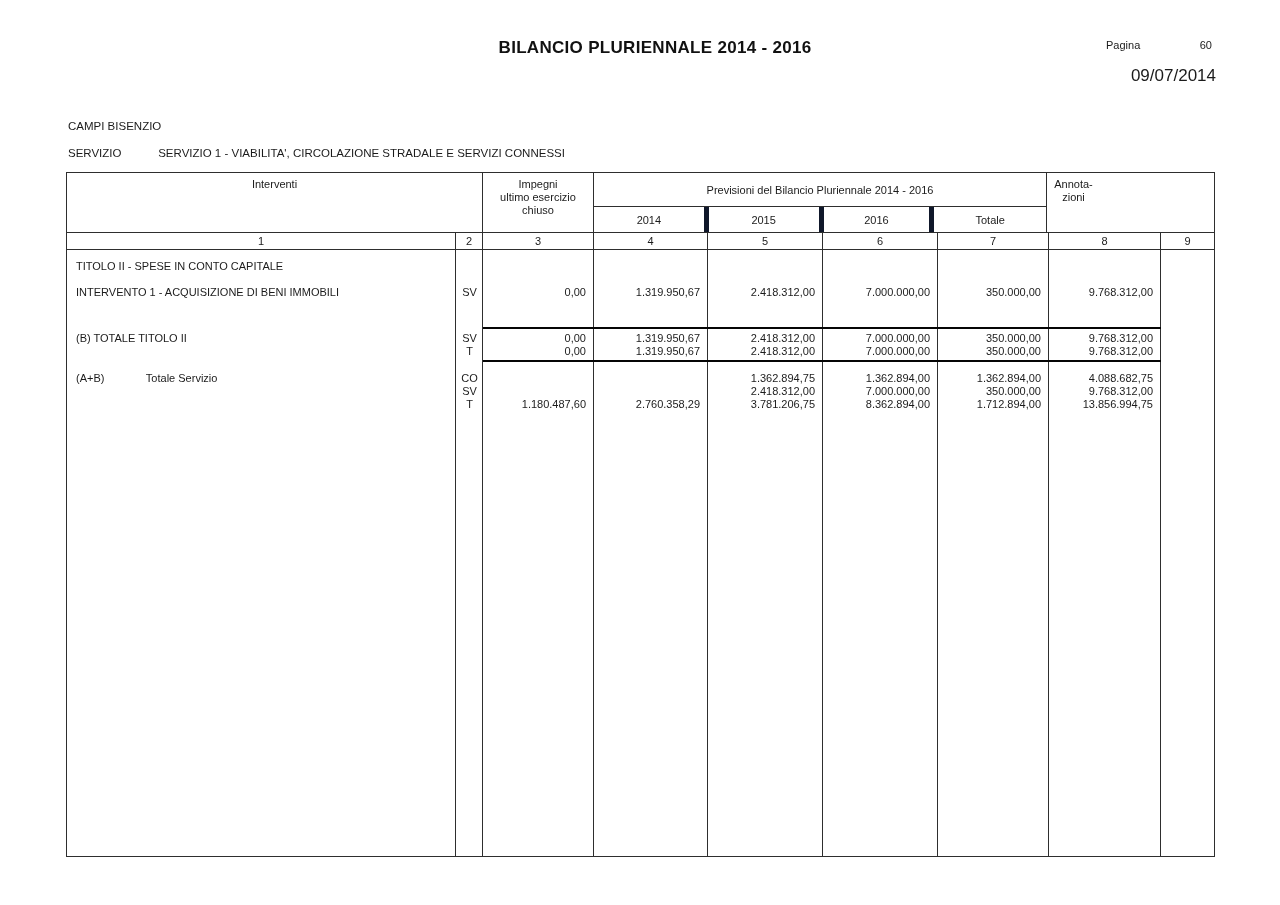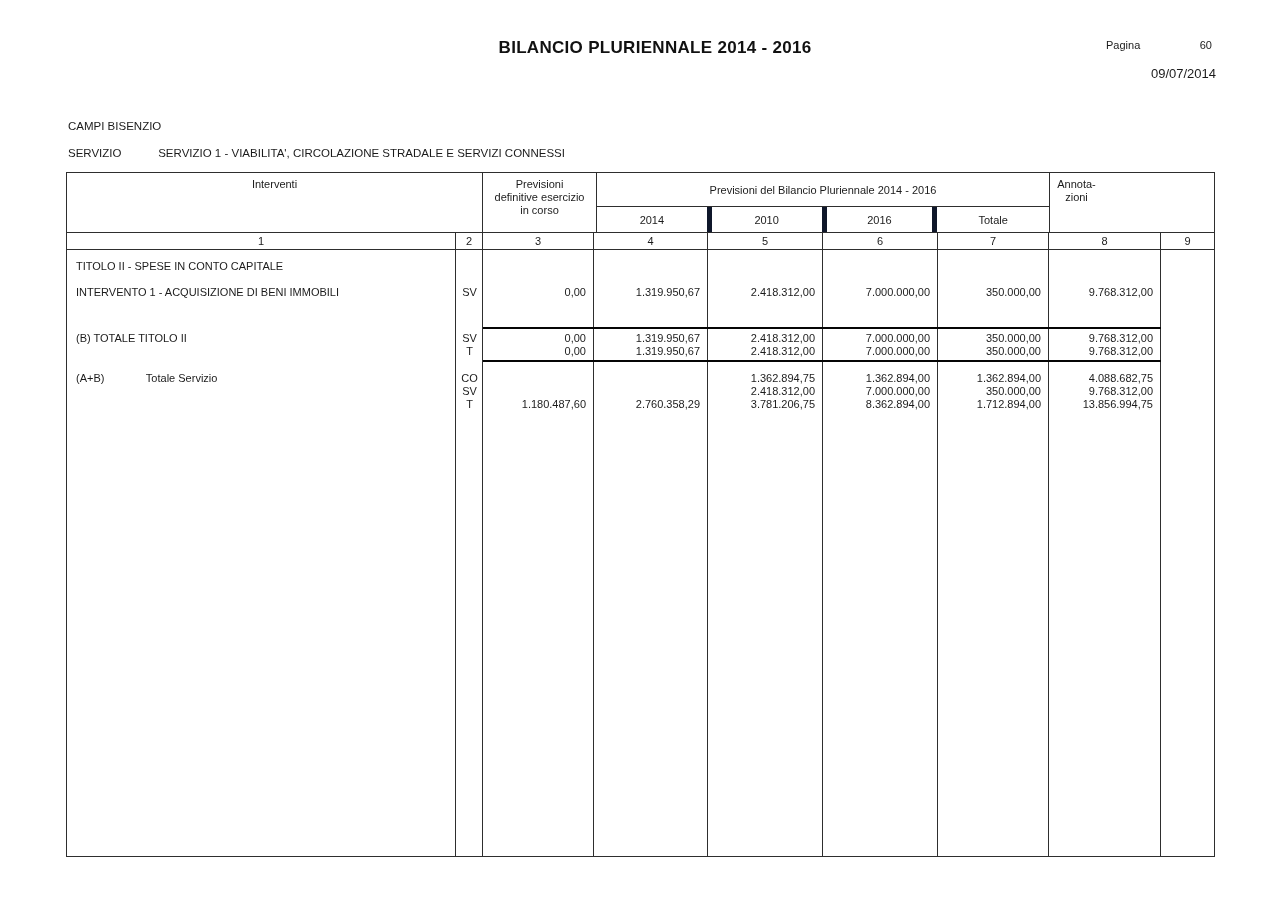--- a/index.html
+++ b/index.html
@@ -15,21 +15,21 @@
     text-align:center; font-weight:bold; font-size:17px; letter-spacing:.3px;
     color:#111;
     margin-left:15px;
   }
   .pagina-row {
     position:absolute; top:39px; left:1106px; width:106px;
     display:flex; justify-content:space-between; font-size:11px;
   }
   .date-row {
     position:absolute; top:66px; left:1106px; width:110px;
-    text-align:right; font-size:13px;
+    text-align:right; font-size:17px;
   }
   .entity-row { position:absolute; top:120px; left:68px; font-size:11.5px; }
   .servizio-row { position:absolute; top:147px; left:68px; font-size:11.5px; }
   .servizio-row .lbl { display:inline-block; width:87px; }
 
   
   .tbl {
     position:absolute; left:66px; top:172px;
     width:1147px; height:683px;
     border:1px solid #2e2e2e;
@@ -94,28 +94,28 @@
 <div class="entity-row">CAMPI BISENZIO</div>
 <div class="servizio-row">
   <span class="lbl">SERVIZIO</span>
   <span>SERVIZIO 1 - VIABILITA', CIRCOLAZIONE STRADALE E SERVIZI CONNESSI</span>
 </div>
 
 <div class="tbl">
 
   <div class="hdr">
     <div class="hc w-int">Interventi</div>
-    <div class="hc w-c4">Previsioni
-definitive esercizio
-in corso</div>
+    <div class="hc w-c3">Impegni
+ultimo esercizio
+chiuso</div>
     <div class="w-grp">
       <div class="grp-top">Previsioni del Bilancio Pluriennale 2014 - 2016</div>
       <div class="grp-years">
         <div class="yc y1">2014</div>
-        <div class="yc y2">2010</div>
+        <div class="yc y2">2015</div>
         <div class="yc y3">2016</div>
         <div class="yc y4">Totale</div>
       </div>
     </div>
     <div class="hc w-c9">Annota-
 zioni</div>
   </div>
 
   <div class="numrow">
     <div class="nc n1">1</div>

